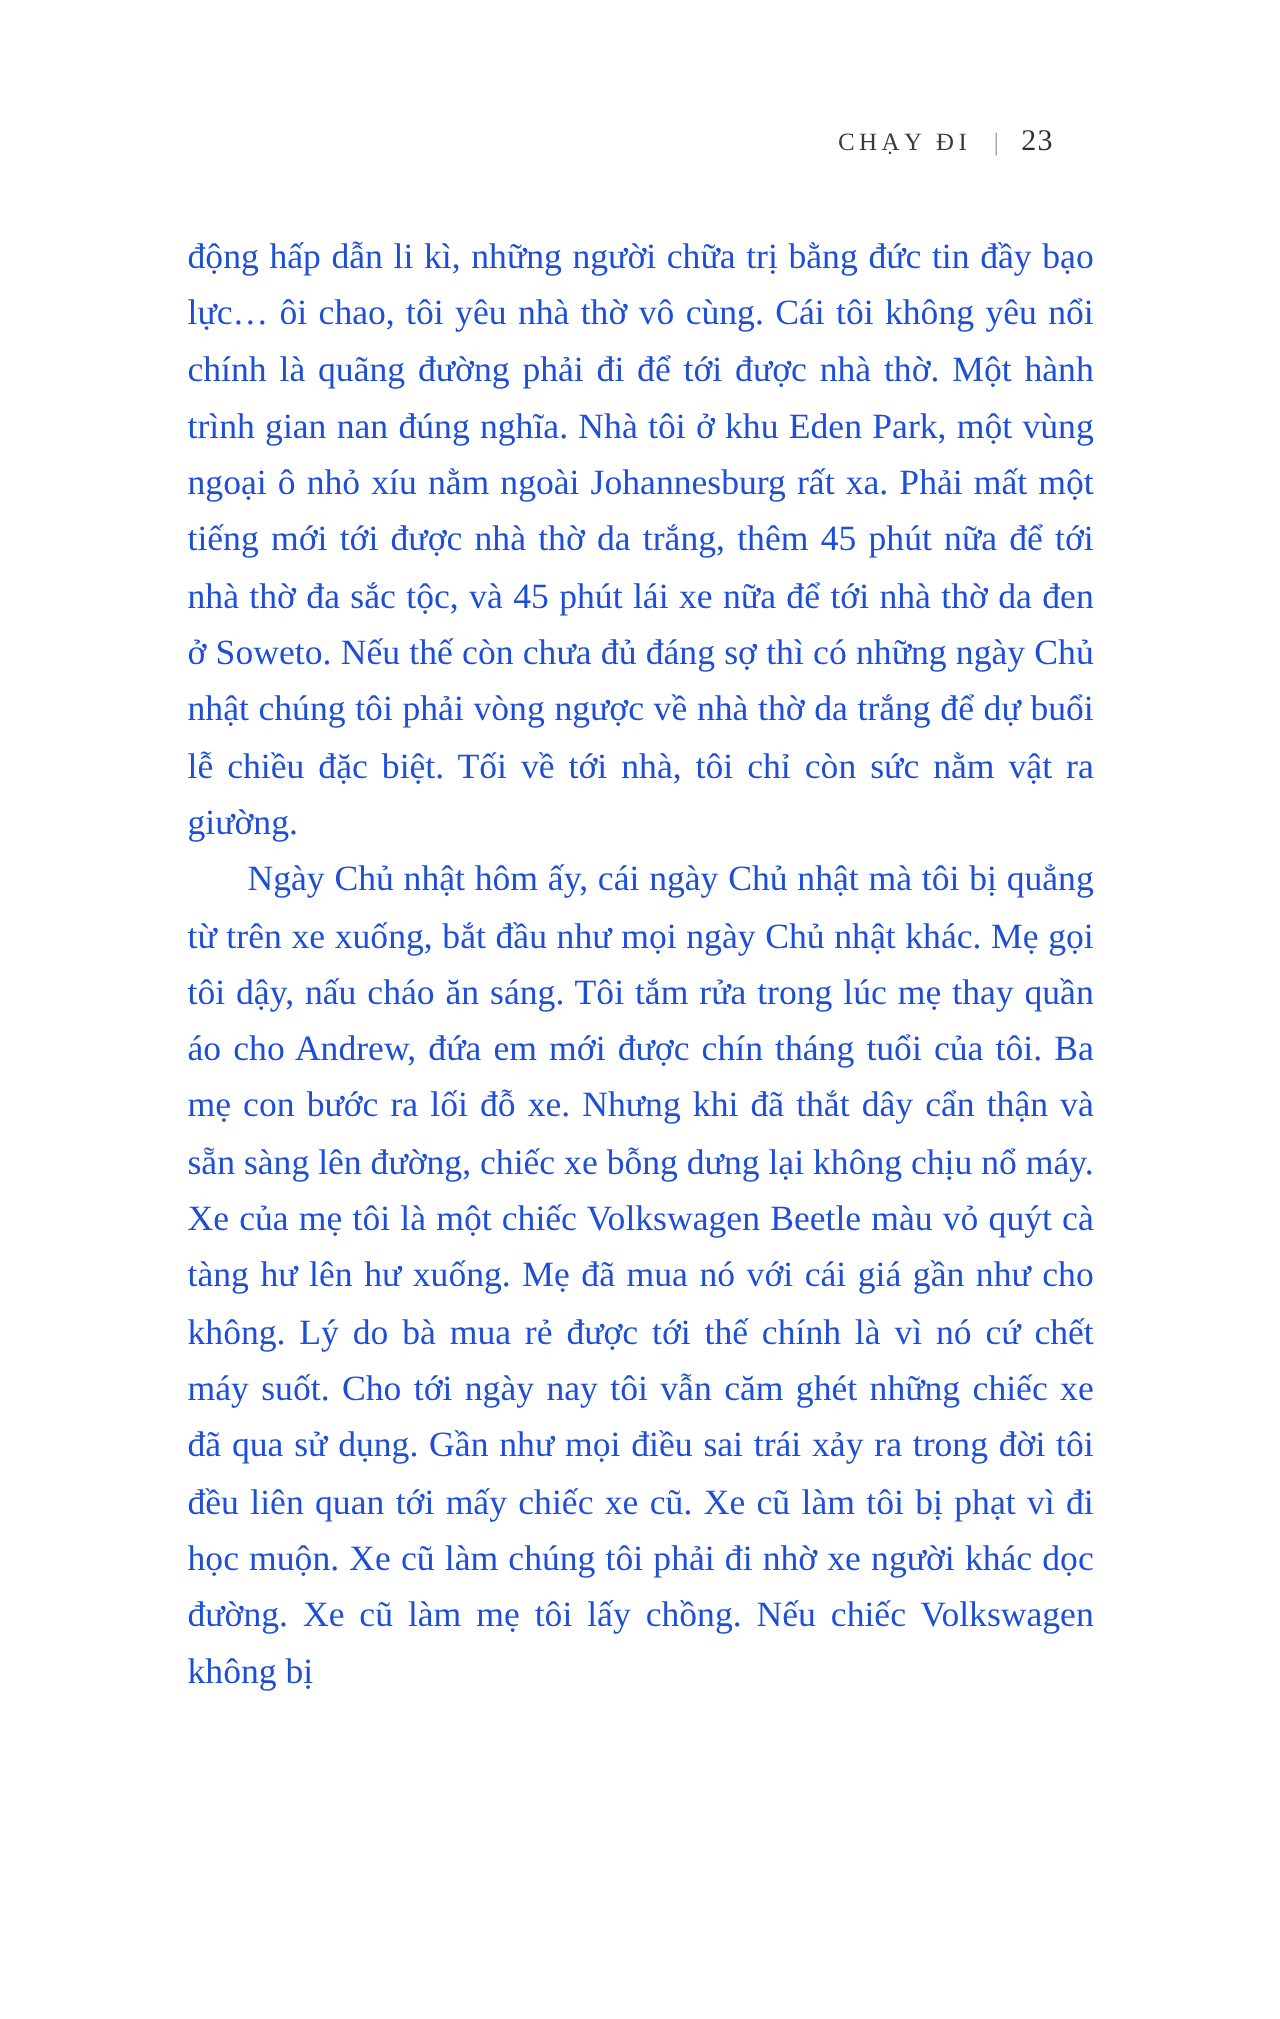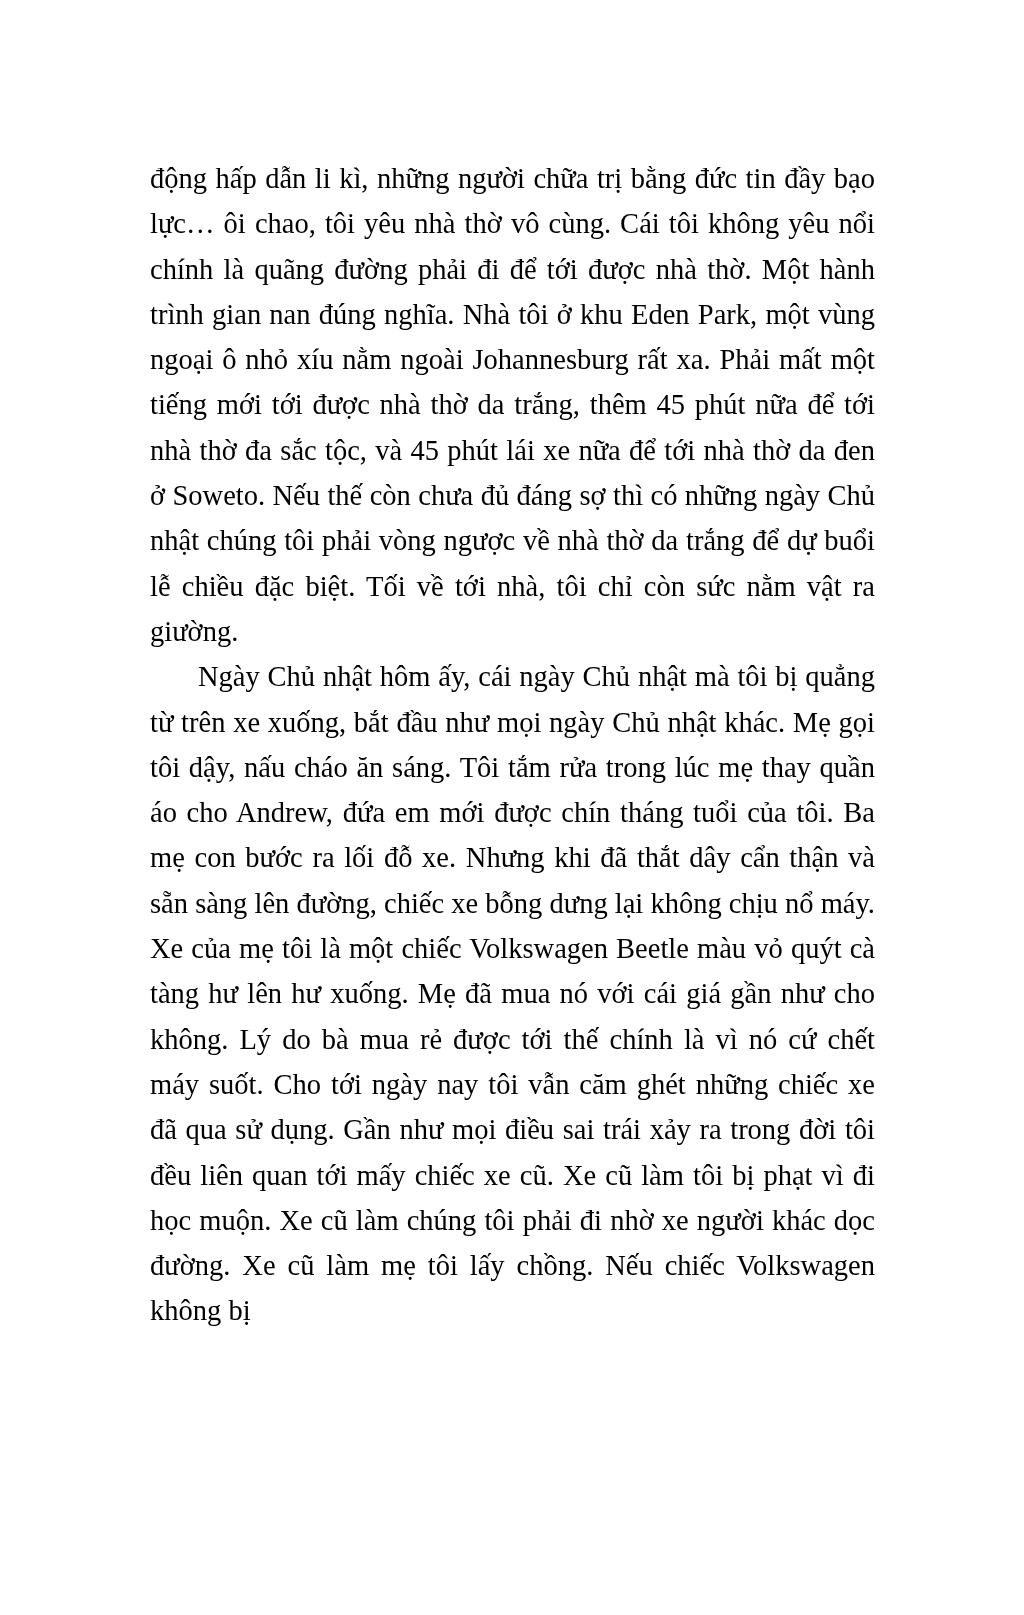--- a/index.html
+++ b/index.html
@@ -42,32 +42,37 @@
     color: #2e2e2e;
   }
   .body-text {
     margin-top: 56px;
   }
   .para {
     margin: 0;
     font-size: 28.5px;
     line-height: 45.3px;
     text-align: justify;
-    color: #000000;
+    color: #1d4ed8;
     hyphens: none;
     -webkit-hyphens: none;
   }
   .para.indent {
     text-indent: 48px;
   }
 </style>
 </head>
 <body>
 
 <div class="page">
 
+  <header class="running-header">
+    <span class="running-title">CHẠY ĐI</span>
+    <span class="header-sep">|</span>
+    <span class="page-number">23</span>
+  </header>
 
   <main class="body-text">
     <p class="para no-indent">động hấp dẫn li kì, những người chữa trị bằng đức tin đầy bạo lực… ôi chao, tôi yêu nhà thờ vô cùng. Cái tôi không yêu nổi chính là quãng đường phải đi để tới được nhà thờ. Một hành trình gian nan đúng nghĩa. Nhà tôi ở khu Eden Park, một vùng ngoại ô nhỏ xíu nằm ngoài Johannesburg rất xa. Phải mất một tiếng mới tới được nhà thờ da trắng, thêm 45 phút nữa để tới nhà thờ đa sắc tộc, và 45 phút lái xe nữa để tới nhà thờ da đen ở Soweto. Nếu thế còn chưa đủ đáng sợ thì có những ngày Chủ nhật chúng tôi phải vòng ngược về nhà thờ da trắng để dự buổi lễ chiều đặc biệt. Tối về tới nhà, tôi chỉ còn sức nằm vật ra giường.</p>
     <p class="para indent">Ngày Chủ nhật hôm ấy, cái ngày Chủ nhật mà tôi bị quẳng từ trên xe xuống, bắt đầu như mọi ngày Chủ nhật khác. Mẹ gọi tôi dậy, nấu cháo ăn sáng. Tôi tắm rửa trong lúc mẹ thay quần áo cho Andrew, đứa em mới được chín tháng tuổi của tôi. Ba mẹ con bước ra lối đỗ xe. Nhưng khi đã thắt dây cẩn thận và sẵn sàng lên đường, chiếc xe bỗng dưng lại không chịu nổ máy. Xe của mẹ tôi là một chiếc Volkswagen Beetle màu vỏ quýt cà tàng hư lên hư xuống. Mẹ đã mua nó với cái giá gần như cho không. Lý do bà mua rẻ được tới thế chính là vì nó cứ chết máy suốt. Cho tới ngày nay tôi vẫn căm ghét những chiếc xe đã qua sử dụng. Gần như mọi điều sai trái xảy ra trong đời tôi đều liên quan tới mấy chiếc xe cũ. Xe cũ làm tôi bị phạt vì đi học muộn. Xe cũ làm chúng tôi phải đi nhờ xe người khác dọc đường. Xe cũ làm mẹ tôi lấy chồng. Nếu chiếc Volkswagen không bị</p>
   </main>
 
 </div>
 
 </body></html>

